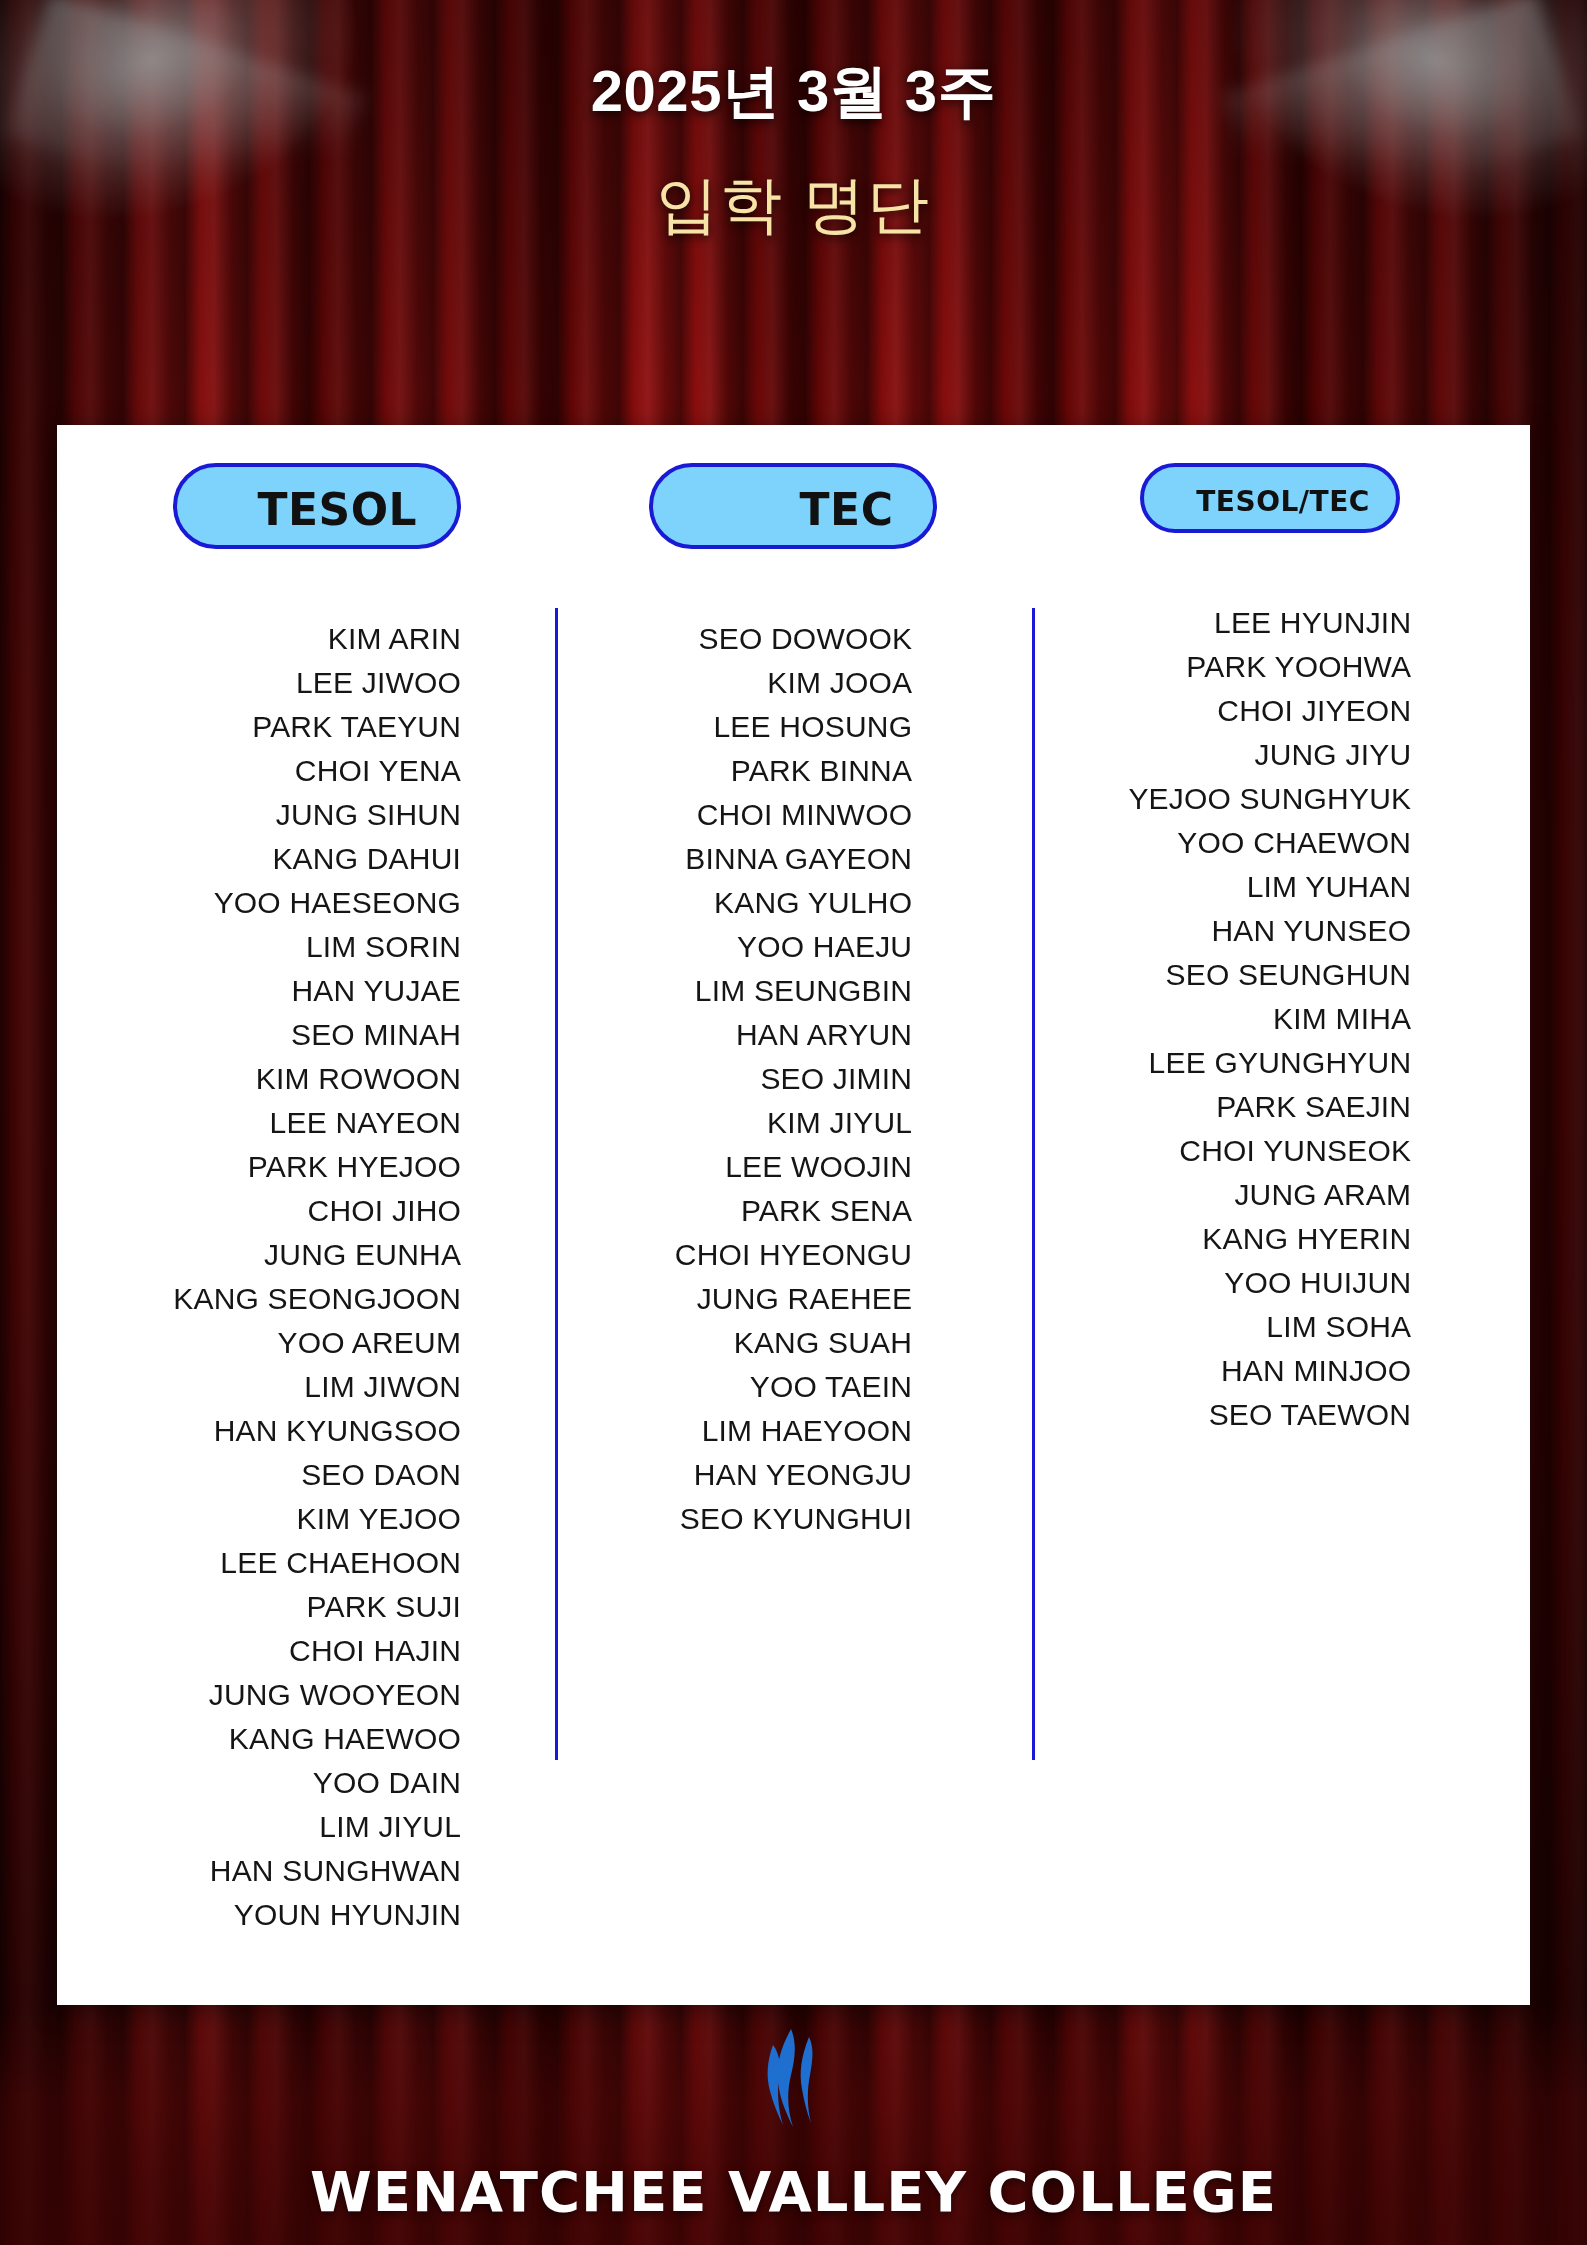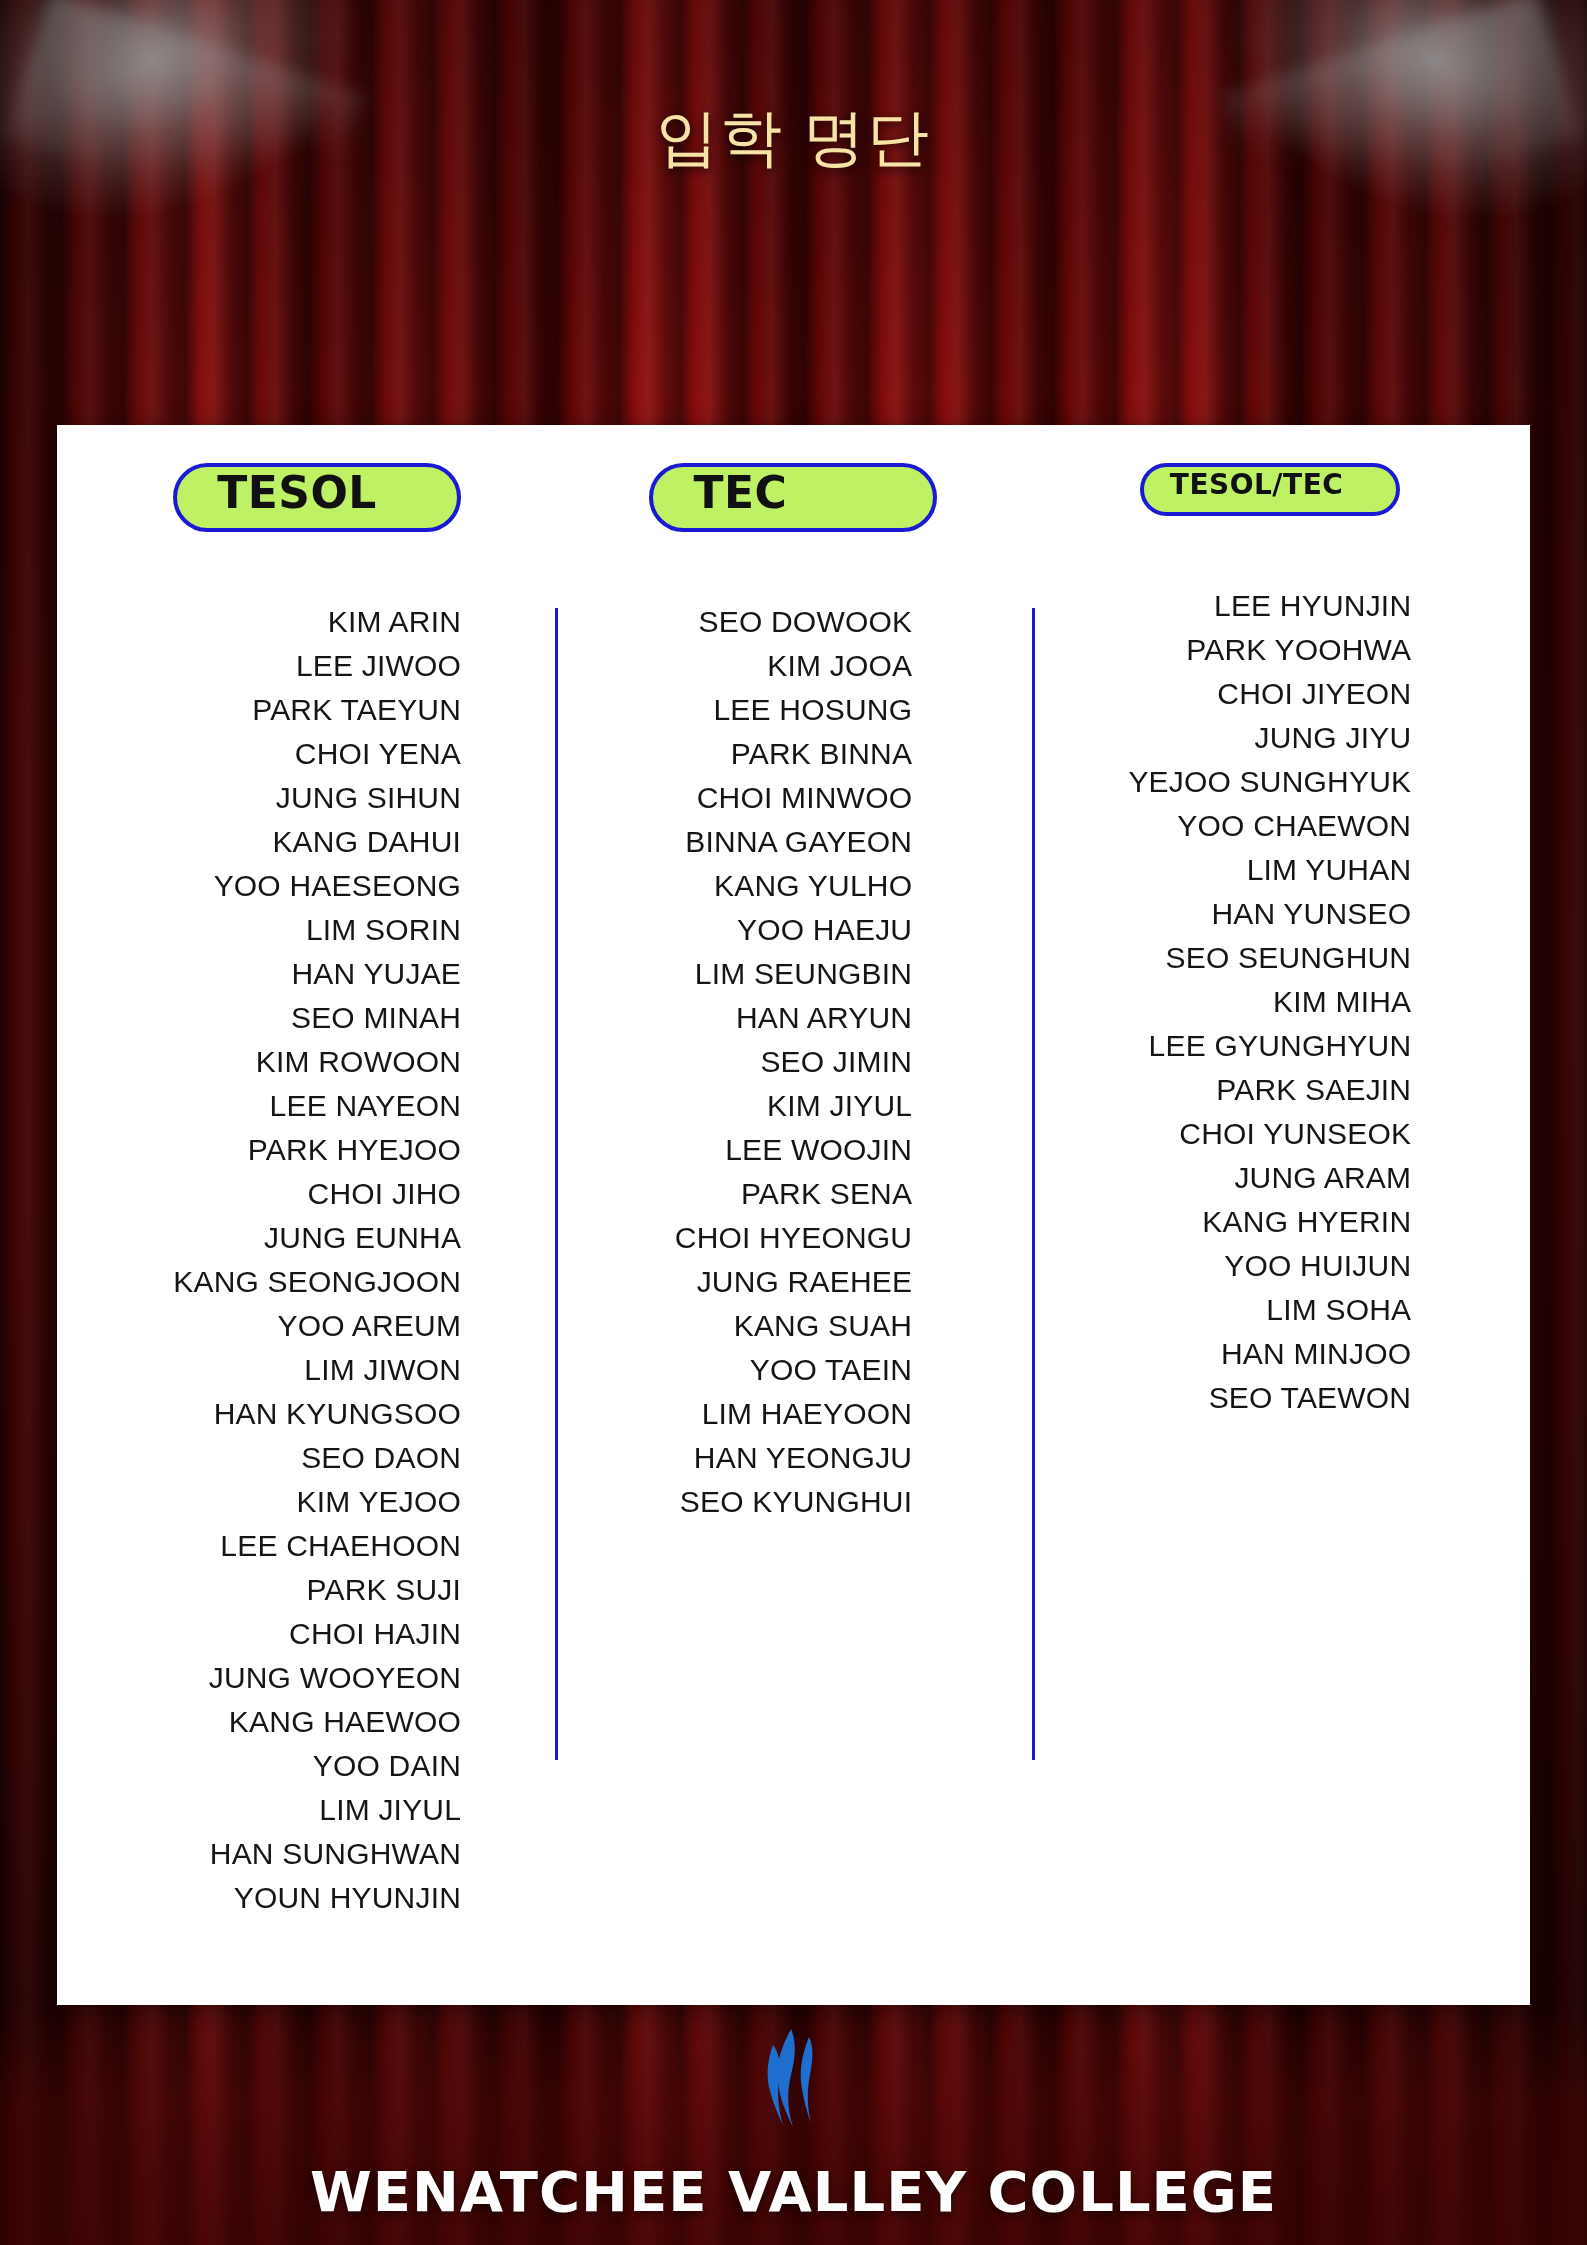--- a/index.html
+++ b/index.html
@@ -133,24 +133,24 @@
     position: absolute;
     left: 0;
     top: 145px;
     bottom: 245px;
     width: 3px;
     background: #1a1ad6;
   }
   .pill {
     border: 4px solid #1a1ad6;
     border-radius: 60px;
-    padding: 4px 40px 13px 40px;
+    padding: 21px 40px 13px 40px;
     min-width: 200px;
-    text-align: left;
-    background: #bef264;
+    text-align: right;
+    background: #7dd3fc;
   }
   .pill-label {
     font-family: "DejaVu Sans", sans-serif;
     font-weight: 700;
     font-size: 44px;
     letter-spacing: 0.5px;
     color: #111111;
     line-height: 1.0;
     white-space: nowrap;
   }
@@ -205,20 +205,21 @@
 <body>
 
 <div class="poster">
   <div class="spot left"></div>
   <div class="spot right"></div>
   <div class="spot-beam beam-l"></div>
   <div class="spot-beam beam-r"></div>
   <div class="vignette"></div>
 
   <div class="header">
+    <h1 class="title-1">2025년 3월 3주</h1>
     <h2 class="title-2">입학 명단</h2>
   </div>
 
   <div class="card">
     <div class="columns">
 
       <div class="col">
         <div class="pill">
           <div class="pill-label">TESOL</div>
         </div>

